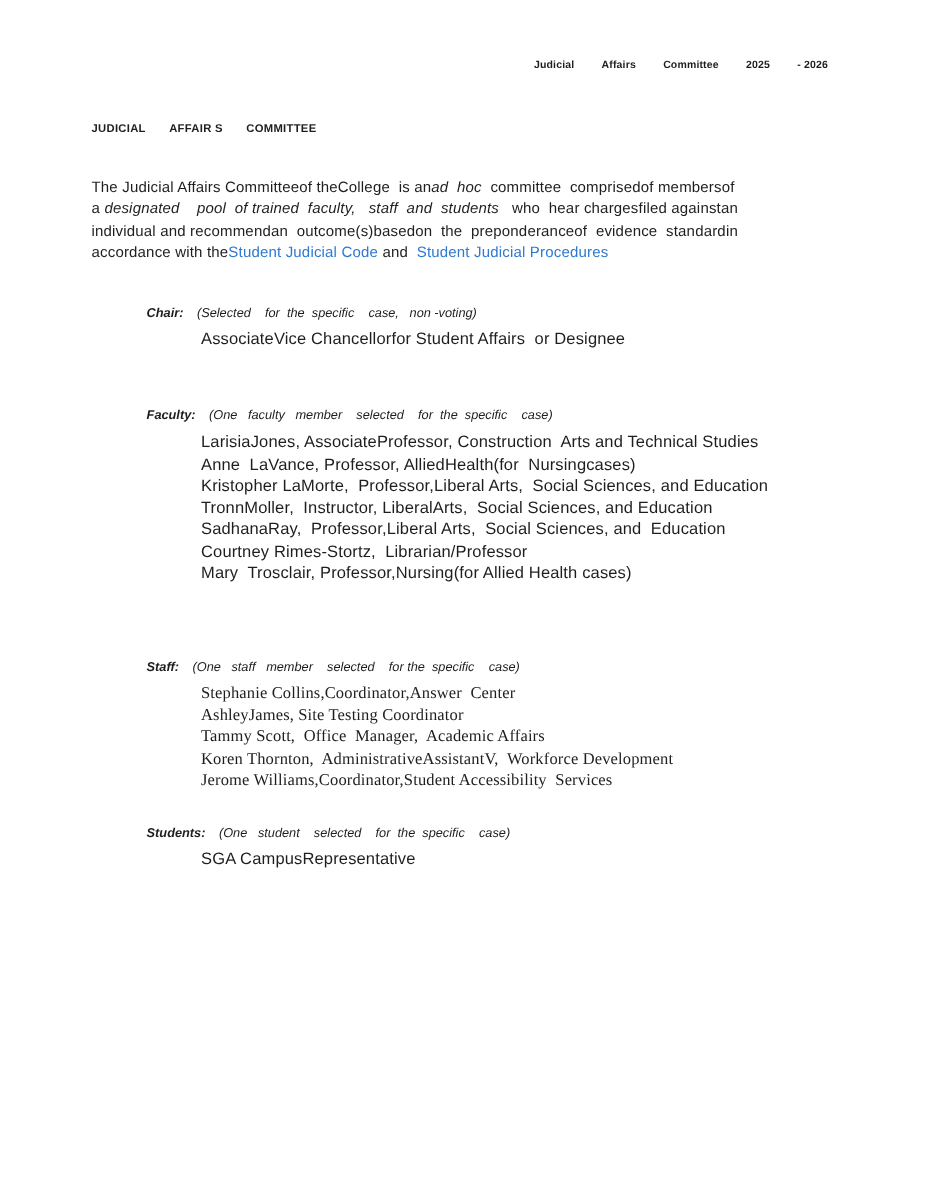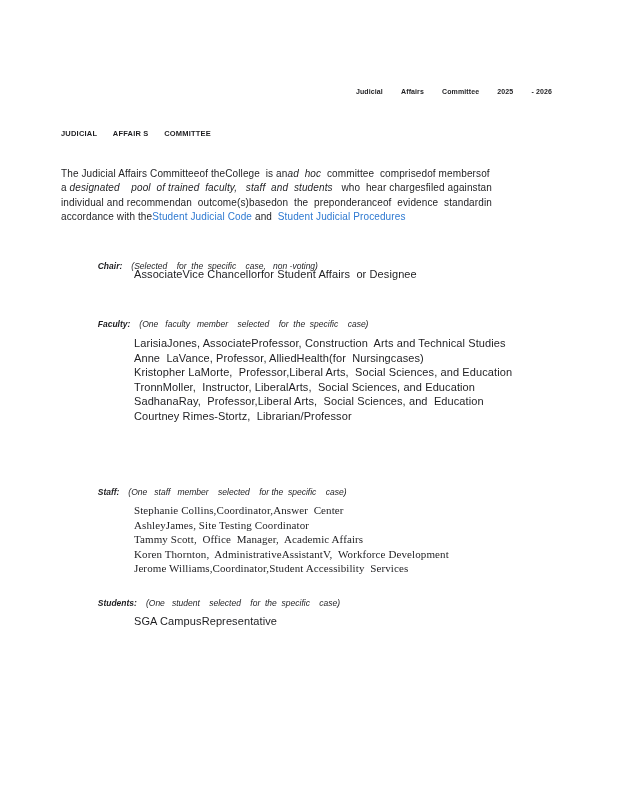--- a/index.html
+++ b/index.html
@@ -9,21 +9,21 @@
   }
   *{margin:0;padding:0;box-sizing:border-box;}
   html,body{background:var(--page);}
   body{
     width:618px;height:800px;
     position:relative;
     font-family:"Liberation Sans","DejaVu Sans",sans-serif;
     color:var(--text);
     overflow:hidden;
   }
-  .abs{position:absolute;margin-top:48px;}
+  .abs{position:absolute;}
   
   .header{
     top:40px;left:356px;width:196px;
     display:flex;justify-content:space-between;
     font-size:7px;font-weight:700;letter-spacing:.1px;
     white-space:pre;
   }
   
   .title{
     top:81px;left:61px;width:150px;
@@ -43,21 +43,21 @@
   
   .sec-label{
     font-size:8.5px;font-style:italic;white-space:pre;
   }
   .sec-label .lbl{font-weight:700;}
   .sec-label .note{margin-left:9px;}
   
   .members{font-size:11px;line-height:14.5px;letter-spacing:.1px;}
   .member{white-space:pre;}
   
-  .pos-chair-label{top:203px;left:93px;}
+  .pos-chair-label{top:193px;left:93px;}
   .pos-chair-members{top:219px;left:134px;}
   .pos-faculty-label{top:261px;left:93px;font-style:italic;}
   .pos-faculty-members{top:288px;left:134px;}
   .pos-staff-label{top:429px;left:93px;}
   .pos-staff-members{top:455px;left:134px;font-family:Liberation Serif, serif;}
   .pos-students-label{top:540px;left:93px;font-style:italic;}
   .pos-students-members{top:566px;left:134px;}
 </style>
 </head>
 <body>
@@ -89,20 +89,21 @@
   <span class="lbl">Faculty:</span><span class="note">(One   faculty   member    selected    for  the  specific    case)</span>
 </div>
 <div class="abs members pos-faculty-members">
 
     <div class="member">LarisiaJones, AssociateProfessor, Construction  Arts and Technical Studies</div>
     <div class="member">Anne  LaVance, Professor, AlliedHealth(for  Nursingcases)</div>
     <div class="member">Kristopher LaMorte,  Professor,Liberal Arts,  Social Sciences, and Education</div>
     <div class="member">TronnMoller,  Instructor, LiberalArts,  Social Sciences, and Education</div>
     <div class="member">SadhanaRay,  Professor,Liberal Arts,  Social Sciences, and  Education</div>
     <div class="member">Courtney Rimes-Stortz,  Librarian/Professor</div>
+    <div class="member">Mary  Trosclair, Professor,Nursing(for Allied Health cases)</div>
   </div>
 
 <div class="abs sec-label pos-staff-label">
   <span class="lbl">Staff:</span><span class="note">(One   staff   member    selected    for the  specific    case)</span>
 </div>
 <div class="abs members pos-staff-members">
 
 <div class="member">Stephanie Collins,Coordinator,Answer  Center</div>
     <div class="member">AshleyJames, Site Testing Coordinator</div>
     <div class="member">Tammy Scott,  Office  Manager,  Academic Affairs</div>

